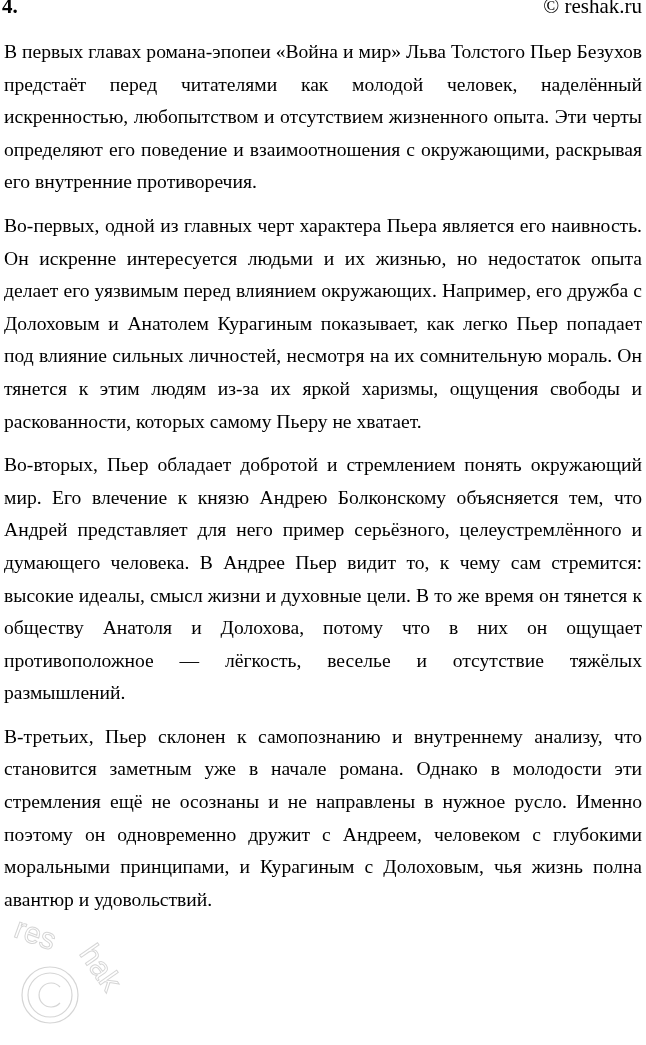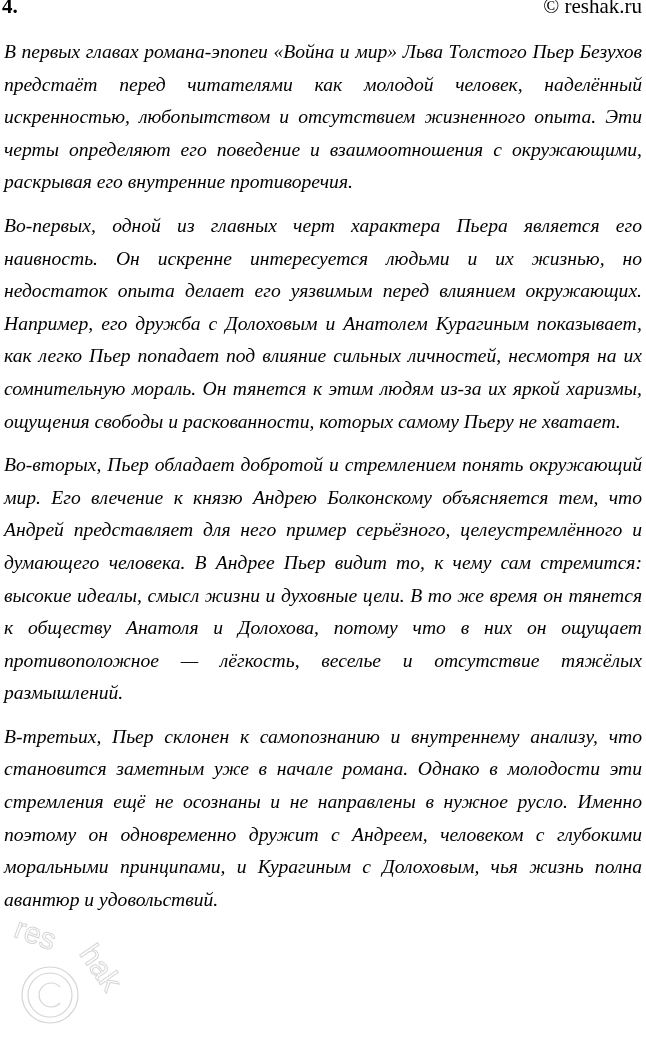--- a/index.html
+++ b/index.html
@@ -15,21 +15,20 @@
   }
   .copy {
     position: absolute; right: 4px; top: -6px; font-size: 21px;
   }
   .content {
     position: absolute; left: 4px; top: 36px; width: 638px;
   }
   .para {
     font-size: 19.6px; line-height: 32.6px; text-align: justify;
     margin: 0 0 11px 0;
-    font-style: italic;
   }
   .watermark {
     position: absolute; left: 10px; top: 920px; width: 130px; height: 120px;
     pointer-events: none; opacity: 0.35;
   }
 </style>
 </head>
 <body>
 
 <div class="header">

